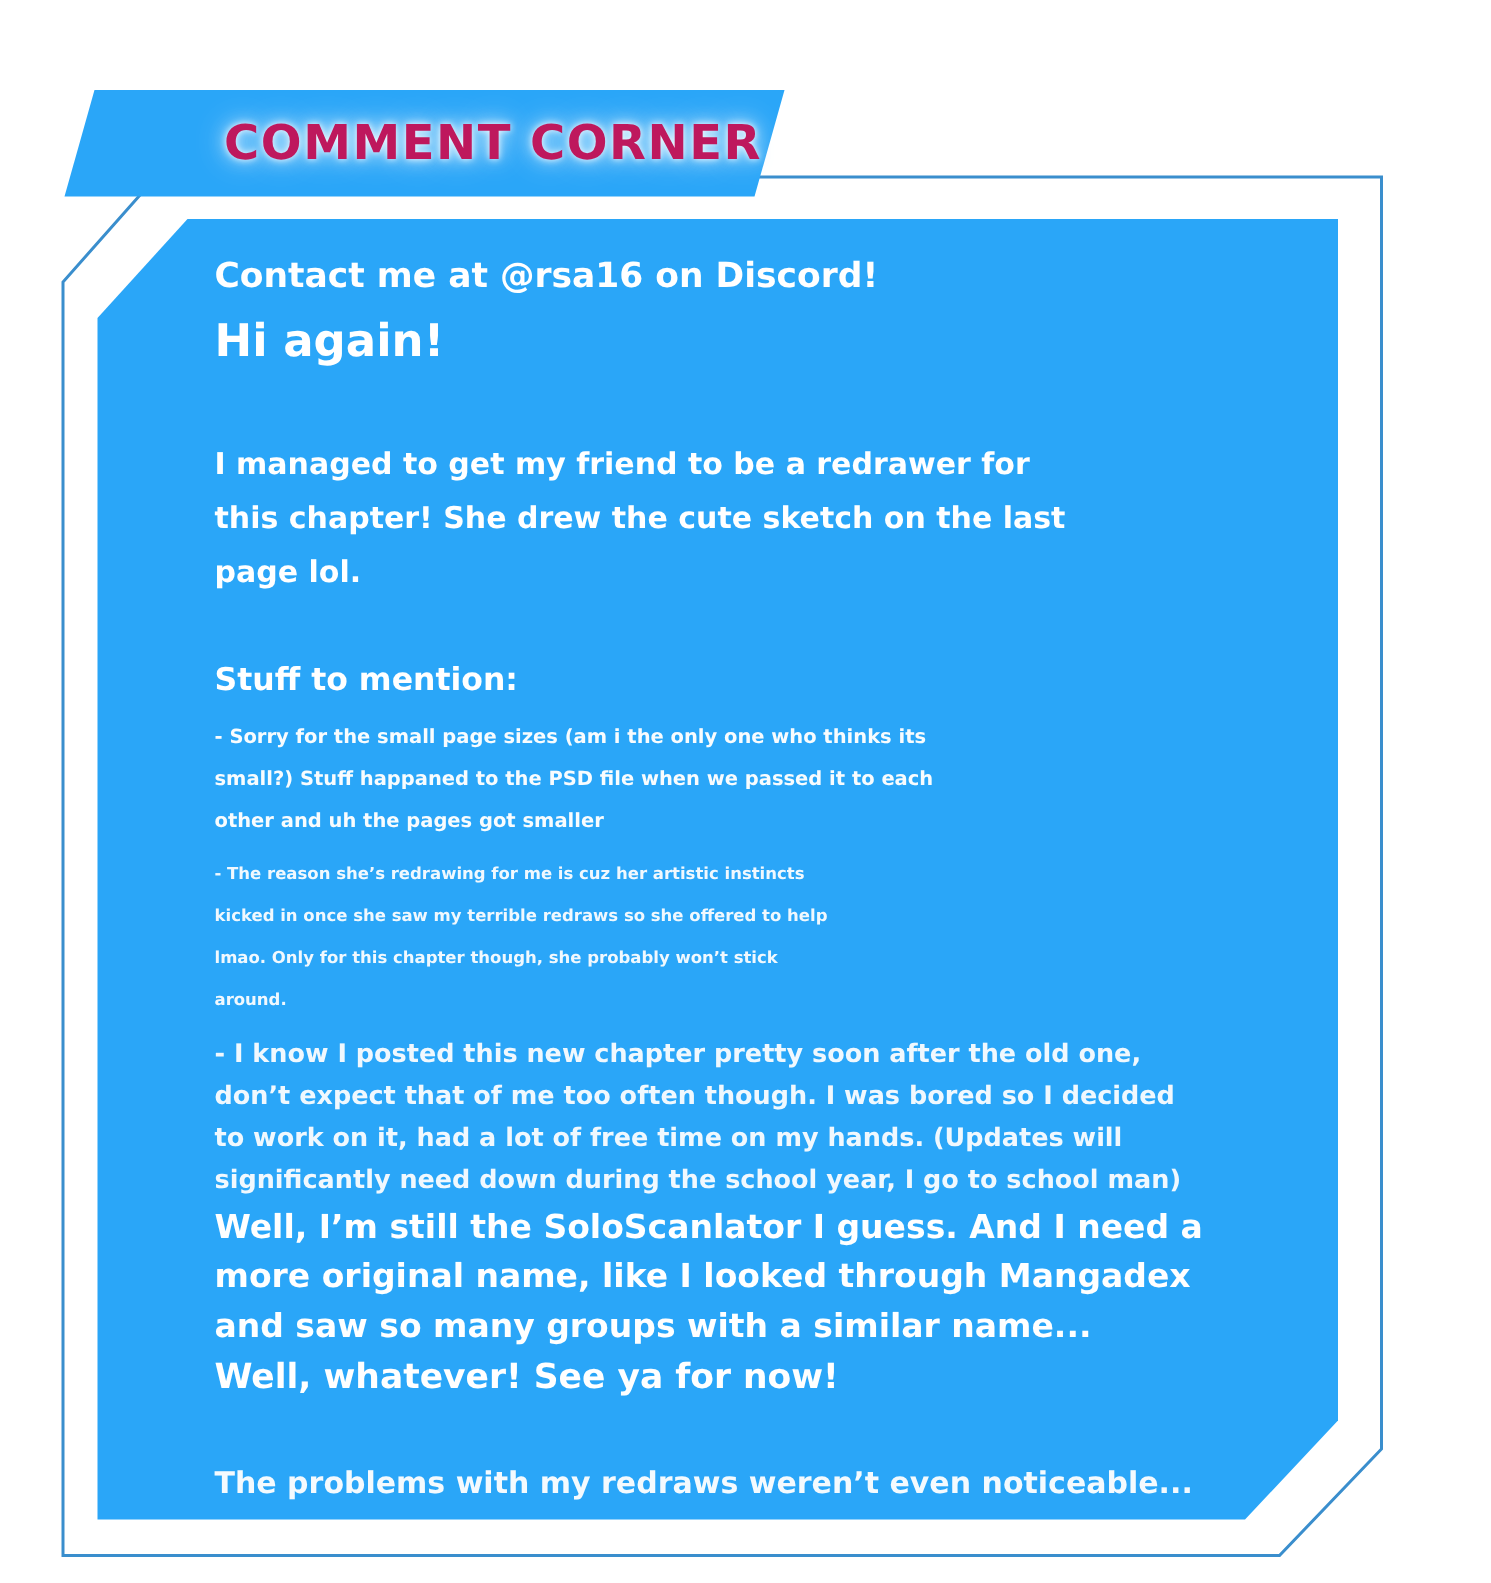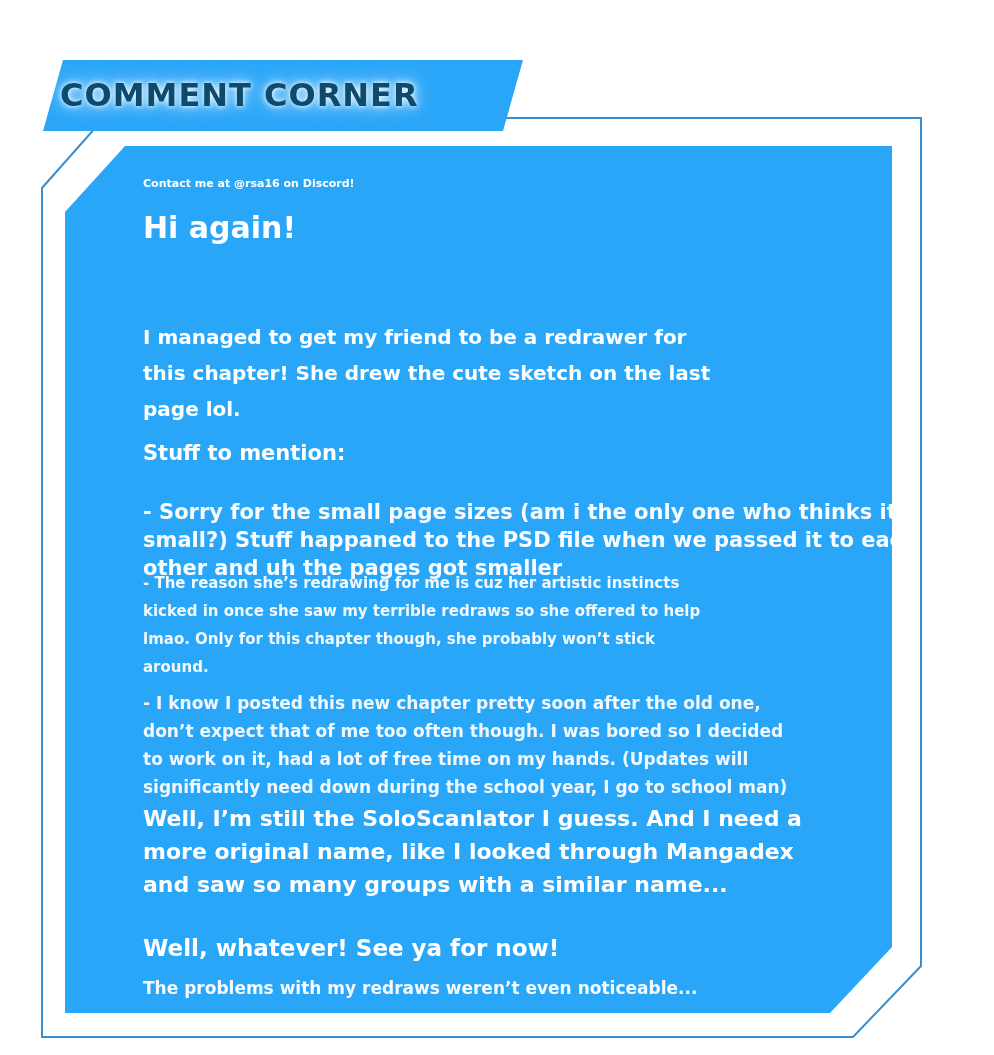--- a/index.html
+++ b/index.html
@@ -17,48 +17,48 @@
   #shape-layer {
     position: absolute;
     left: 0; top: 0;
   }
   .abs { position: absolute; }
 
   #banner-title {
     left: 60px;
     top: 76px;
     width: 448px;
-    text-align: left;
+    text-align: right;
     font-size: 32px;
     font-weight: bold;
     letter-spacing: 1px;
-    color: #0c4a6e;
+    color: #be185d;
     text-shadow:
       0 0 5px rgba(255,255,255,0.95),
       0 0 12px rgba(200,235,255,0.95),
       0 0 22px rgba(255,255,255,0.6);
     white-space: pre;
   }
 
   .txt {
     color: #ffffff;
     font-weight: bold;
     white-space: pre;
     left: 143px;
   }
-  #contact-line   { top: 172px; font-size: 11px; line-height: 24px; }
+  #contact-line   { top: 172px; font-size: 23px; line-height: 24px; }
   #greeting       { top: 207px; font-size: 30px; line-height: 42px; text-align: center; }
-  #intro-para     { top: 291px; font-size: 20px; line-height: 36px; margin-top: 28px; }
+  #intro-para     { top: 291px; font-size: 20px; line-height: 36px; }
   #things-heading { top: 438px; font-size: 21px; line-height: 30px; }
-  #bullet-0       { top: 498px; font-size: 21px; line-height: 28px; opacity: 0.97; }
-  #bullet-1       { top: 569px; font-size: 15px; line-height: 28px; opacity: 0.93; }
+  #bullet-0       { top: 478px; font-size: 13px; line-height: 28px; opacity: 0.97; }
+  #bullet-1       { top: 569px; font-size: 11px; line-height: 28px; opacity: 0.93; }
   #bullet-2       { top: 689px; font-size: 17px; line-height: 28px; opacity: 0.93; }
   #closing-para   { top: 802px; font-size: 22px; line-height: 33px; }
-  #farewell-line  { top: 932px; font-size: 23px; line-height: 32px; }
-  #postscript     { top: 976px; font-size: 17px; line-height: 24px; opacity: 0.95; }
+  #farewell-line  { top: 902px; font-size: 23px; line-height: 32px; }
+  #postscript     { top: 976px; font-size: 20px; line-height: 24px; opacity: 0.95; }
 </style>
 </head>
 <body>
 
 <svg id="shape-layer" width="994" height="1055" viewBox="0 0 994 1055">
 
   <polygon points="104,118 921,118 921,966 853,1037 42,1037 42,188" fill="#ffffff" stroke-width="2" stroke="#3a8ecd"></polygon>
 
   <polygon points="125,146 892,146 892,947 830,1013 65,1013 65,212" fill="#2aa6f8"></polygon>
 

